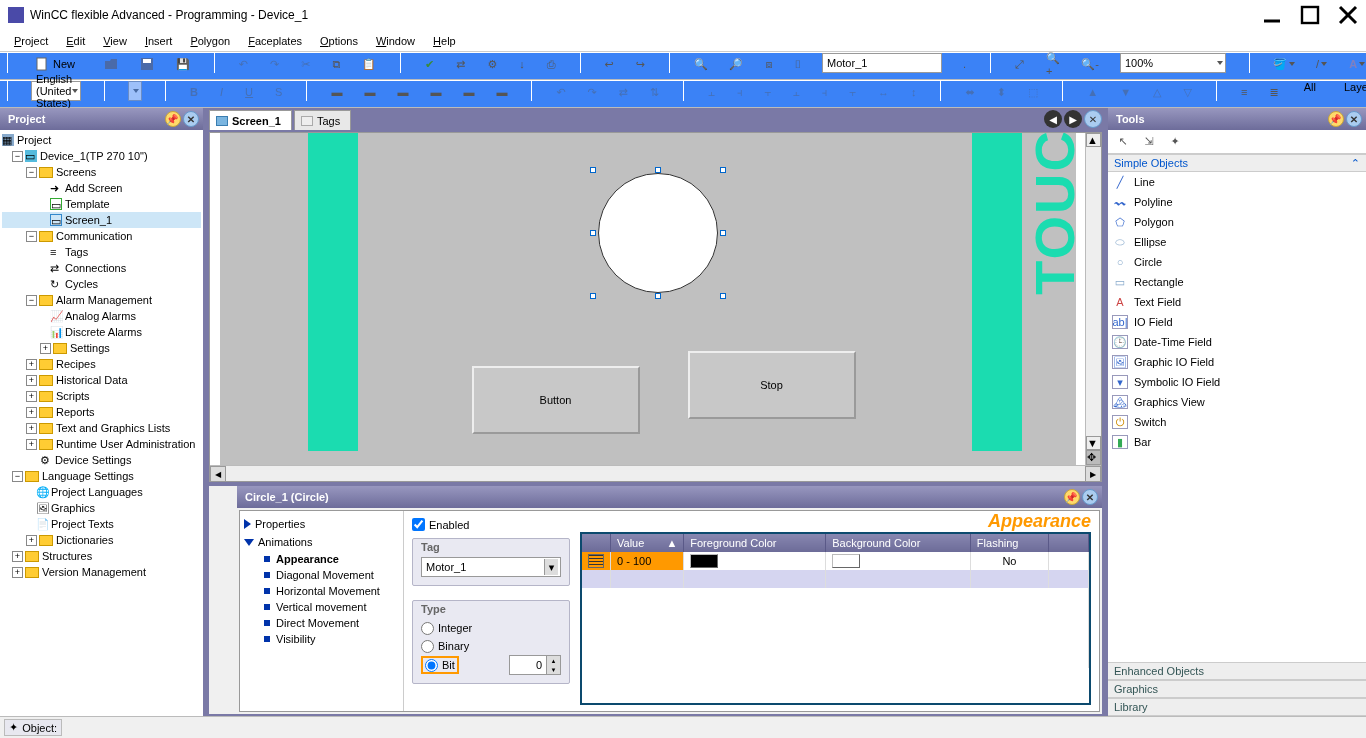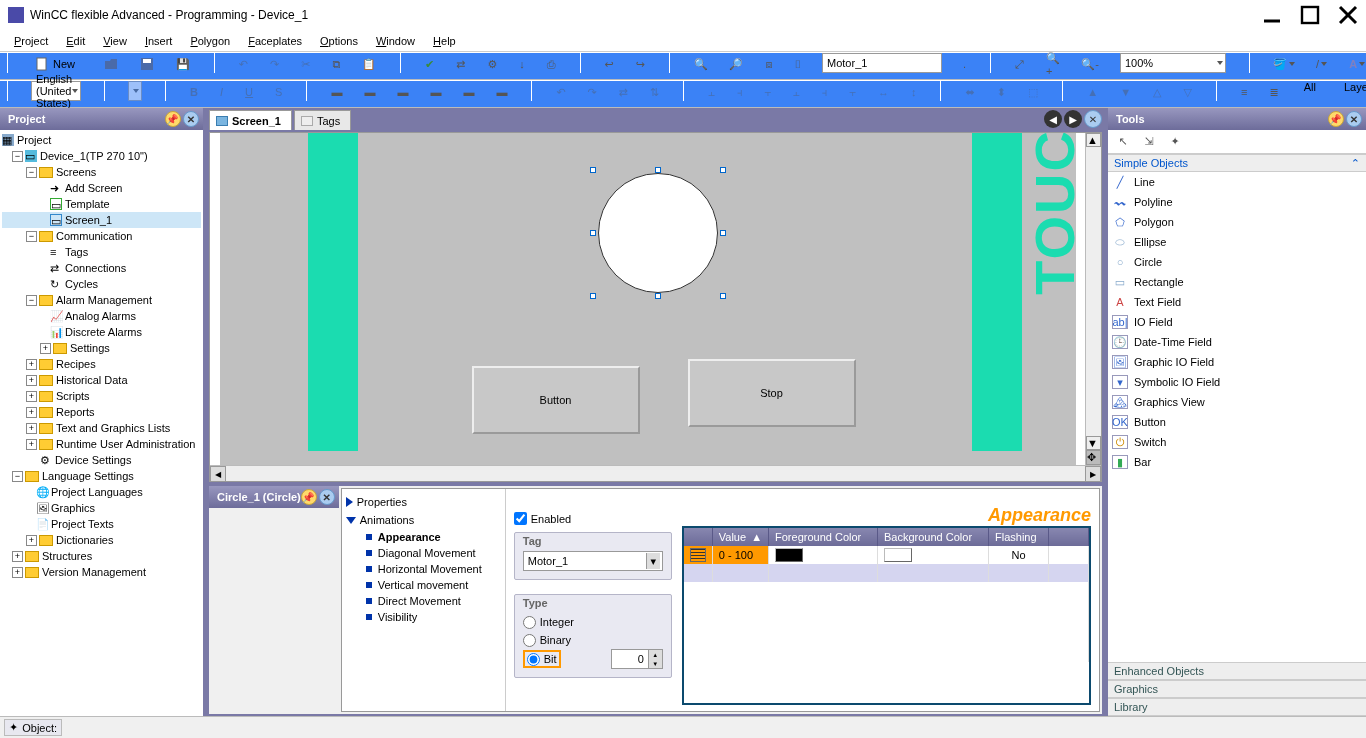--- a/index.html
+++ b/index.html
@@ -68,21 +68,21 @@
 .canvas .sel-handle { width: 6px; height: 6px; border: 1px solid #0066cc; background: #fff; position: absolute; }
 .canvas .btn3d { position: absolute; width: 168px; height: 68px; background: #c8c8c8; border: 2px outset #eee; display: flex; align-items: center; justify-content: center; font-size: 13px; cursor:pointer;}
 .canvas .touch-text { position:absolute; right:54px; top:-4px; color:#1bdcb0; font-size:56px; font-weight:bold; transform:rotate(-90deg); transform-origin:right top; letter-spacing:2px;}
 .hscroll { height: 16px; background: #eee; border-top: 1px solid #bbb; display:flex;}
 .hscroll .sbtn { width:16px; height:16px; background:#ddd; border:1px solid #999; display:inline-flex; align-items:center; justify-content:center; cursor:pointer; font-size:8px;}
 .hscroll .track { flex:1;}
 .vscroll-canvas { width:16px; background:#eee; border-left:1px solid #bbb; display:flex; flex-direction:column;}
 .canvas-inner { display:flex; flex:1; min-height:0;}
 
 
-.props-panel { height: 230px; border-top: 2px solid #7a79a6; margin: 0 4px 2px 4px; background: #f0f0f0; display:flex; flex-direction:row;}
+.props-panel { height: 230px; border-top: 2px solid #7a79a6; margin: 0 4px 2px 4px; background: #f0f0f0; display:flex; flex-direction:column;padding-left:28px;}
 .props-body { flex: 1; display: flex; background: #fff; border: 1px solid #999; margin: 2px; }
 .props-nav { width: 164px; border-right: 1px solid #ccc; padding: 4px 0; }
 .props-nav .cat { display: flex; align-items: center; gap: 4px; height: 18px; padding: 0 4px; cursor: pointer; }
 .props-nav .arrow-right { width: 0; height: 0; border-top: 5px solid transparent; border-bottom: 5px solid transparent; border-left: 7px solid #0033aa; }
 .props-nav .arrow-down { width: 0; height: 0; border-left: 5px solid transparent; border-right: 5px solid transparent; border-top: 7px solid #0033aa; }
 .props-nav .sub { display: flex; align-items: center; gap: 6px; height: 16px; padding-left: 24px; cursor: pointer; }
 .props-nav .bullet { width: 6px; height: 6px; background: #0033aa; flex-shrink:0;}
 .props-nav .sub.sel { font-weight: bold; }
 .props-content { flex: 1; padding: 6px 8px; display:flex; flex-direction:column; }
 .props-content .page-title { text-align: right; color: #ff9900; font-size: 18px; font-weight: bold; font-style: italic; margin-top:-6px; }
@@ -467,21 +467,21 @@
             <span class="sel-handle" style="left:435px;top:34px"></span>
             <span class="sel-handle" style="left:500px;top:34px"></span>
             <span class="sel-handle" style="left:370px;top:97px"></span>
             <span class="sel-handle" style="left:500px;top:97px"></span>
             <span class="sel-handle" style="left:370px;top:160px"></span>
             <span class="sel-handle" style="left:435px;top:160px"></span>
             <span class="sel-handle" style="left:500px;top:160px"></span>
             <div class="btn3d" style="left:252px;top:233px">
                 <span>Button</span>
               </div>
-            <div class="btn3d" style="left:468px;top:226px">
+            <div class="btn3d" style="left:468px;top:218px">
                 <span>Stop</span>
               </div>
           </div>
         </div>
         <div class="vscroll-canvas">
           <span class="sbtn" style="border:1px solid #999">▲</span>
             <span style="flex:1"></span>
             <span class="sbtn" style="border:1px solid #999">▼</span>
             <span class="sbtn" style="border:1px solid #999;background:#bbb">✥</span>
         </div>
@@ -530,21 +530,21 @@
           <div class="sub">
               <span class="bullet"></span>
               <span>Direct Movement</span>
             </div>
           <div class="sub">
               <span class="bullet"></span>
               <span>Visibility</span>
             </div>
         </div>
         <div class="props-content">
-          <div style="display:flex;align-items:center;margin-top:16px;">
+          <div style="display:flex;align-items:center;">
             <label style="display:flex;align-items:center;gap:4px">
                 <input type="checkbox" checked="" style="">
                 <span>Enabled</span>
               </label>
             <span class="page-title" style="margin-left:auto">Appearance</span>
           </div>
           <div class="prop-row" style="flex:1;">
             <div class="prop-left">
               <div class="fieldset">
                 <div class="legend">Tag</div>
@@ -679,24 +679,20 @@
           </div>
           <div class="tool-item">
             <span class="ticon" style="color:#36c;border-color:#99b">▾</span>
             <span>Symbolic IO Field</span>
           </div>
           <div class="tool-item">
             <span class="ticon" style="color:#36c;border-color:#99b">🏔</span>
             <span>Graphics View</span>
           </div>
           <div class="tool-item">
-            <span class="ticon" style="color:#36c;border-color:#99b">OK</span>
-            <span>Button</span>
-          </div>
-          <div class="tool-item">
             <span class="ticon" style="color:#c80;border-color:#99b">⏻</span>
             <span>Switch</span>
           </div>
           <div class="tool-item">
             <span class="ticon" style="color:#3a5;border-color:#99b">▮</span>
             <span>Bar</span>
           </div>
         </div>
       <div style="flex:1"></div>
       <div class="tool-cat">

